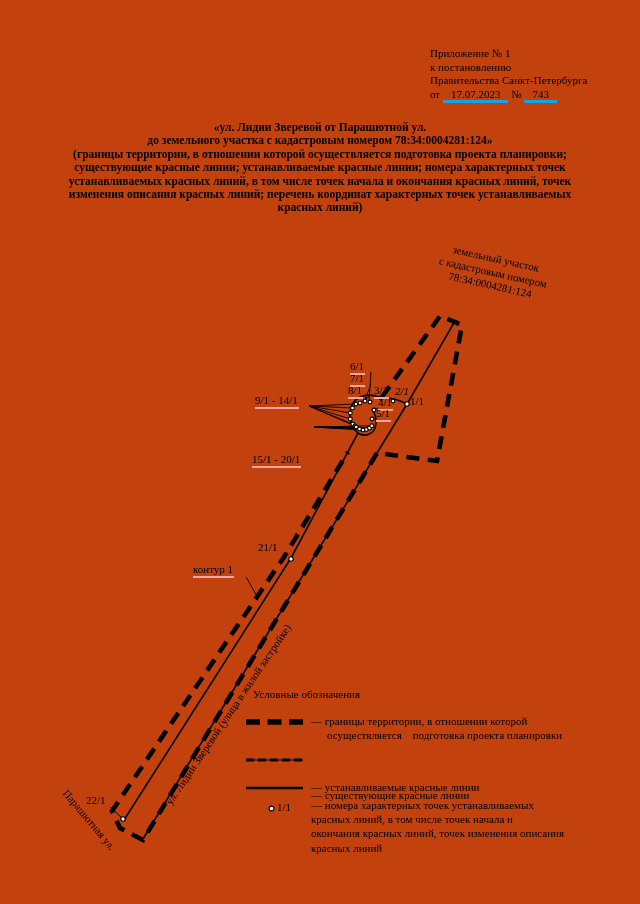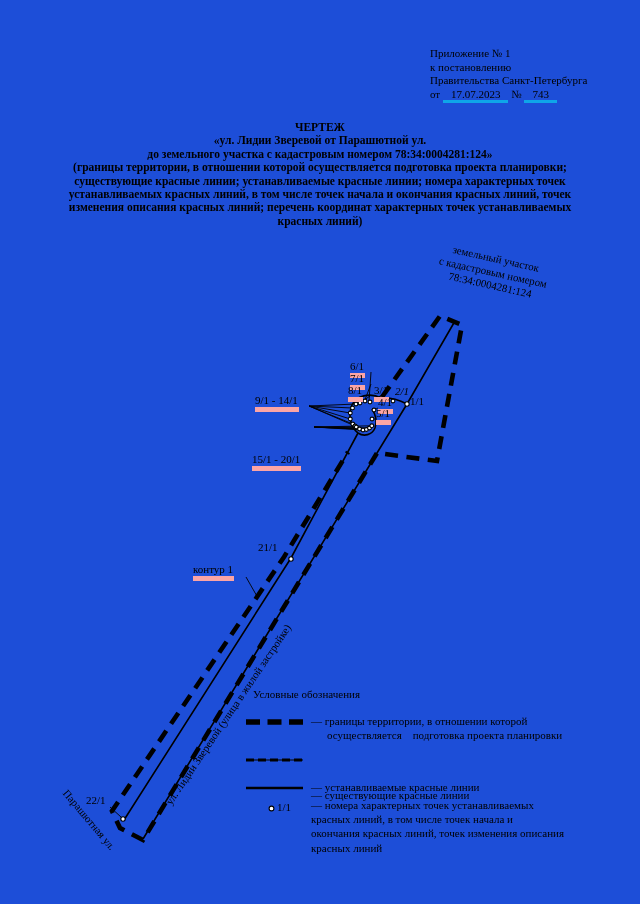--- a/index.html
+++ b/index.html
@@ -1,28 +1,28 @@
 <!DOCTYPE html>
 <html><head>
 <meta charset="utf-8">
 <style>
   html,body { margin:0; padding:0; background:#888; }
   .page {
-    position:relative; width:640px; height:904px; background:#1d4ed8;
+    position:relative; width:640px; height:904px; background:#c2410c;
     font-family:"Liberation Serif", serif; color:#000; overflow:hidden;
   }
   
   .hdr { position:absolute; left:430px; top:47px; font-size:11px; line-height:13.5px; }
   .hdr .u { border-bottom:3px solid #0ea5e9; padding:0 8px; }
   
   .title { position:absolute; left:0; top:121px; width:640px; text-align:center;
            font-weight:bold; font-size:11.5px; line-height:13.4px; }
   
   .pt { position:absolute; font-size:11px; line-height:11px; white-space:nowrap; }
-  .und { border-bottom:5px solid #fca5a5; padding:0 1px 1px 0; }
+  .und { border-bottom:2px solid #fca5a5; padding:0 1px 1px 0; }
   .parcel { position:absolute; left:427px; top:252px; width:132px; text-align:center;
             font-size:10.8px; line-height:13.5px; transform:rotate(12.5deg); }
   .street { position:absolute; left:163px; top:800px; font-size:10.8px; white-space:nowrap;
             transform-origin:0 0; transform:rotate(-56deg); }
   .road   { position:absolute; left:70px; top:787px; font-size:10.8px; white-space:nowrap;
             transform-origin:0 0; transform:rotate(50deg); }
   
   .lg { position:absolute; font-size:11px; line-height:12px; white-space:pre; }
   svg.layer { position:absolute; left:0; top:0; }
 </style>
@@ -37,21 +37,20 @@
     <div>Правительства Санкт-Петербурга</div>
     <div>
       <span>от</span>
       <span class="u">17.07.2023</span>
       <span>№</span>
       <span class="u">743</span>
     </div>
   </div>
 
   <div class="title">
-    <div>ЧЕРТЕЖ</div>
     <div>«ул. Лидии Зверевой от Парашютной ул.</div>
     <div>до земельного участка с кадастровым номером 78:34:0004281:124»</div>
     <div>(границы территории, в отношении которой осуществляется подготовка проекта планировки;</div>
     <div>существующие красные линии; устанавливаемые красные линии; номера характерных точек</div>
     <div>устанавливаемых красных линий, в том числе точек начала и окончания красных линий, точек</div>
     <div>изменения описания красных линий; перечень координат характерных точек устанавливаемых</div>
     <div>красных линий)</div>
   </div>
 
   <svg class="layer" width="640" height="904" viewBox="0 0 640 904">

